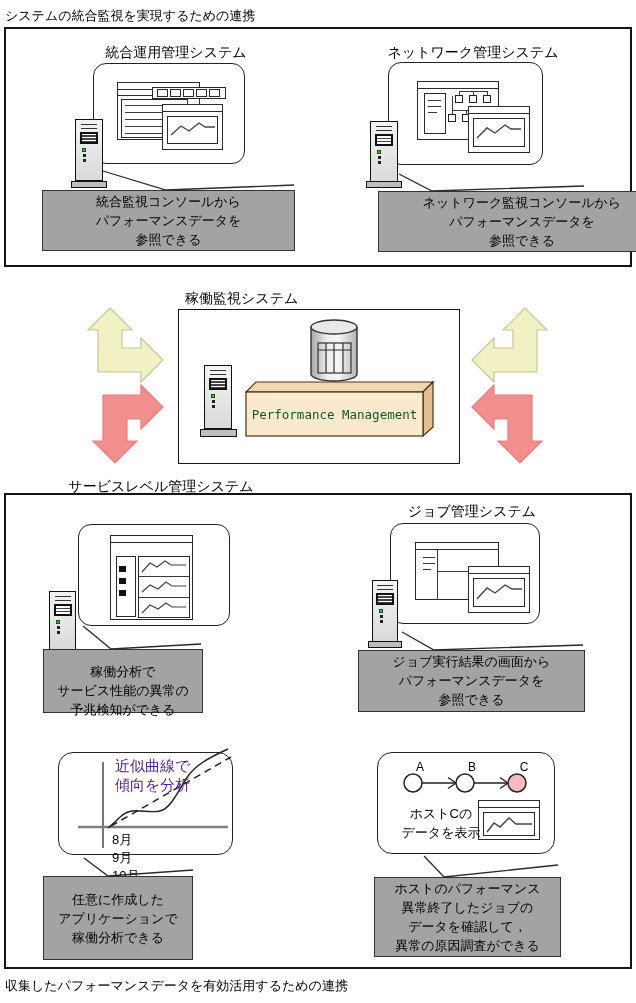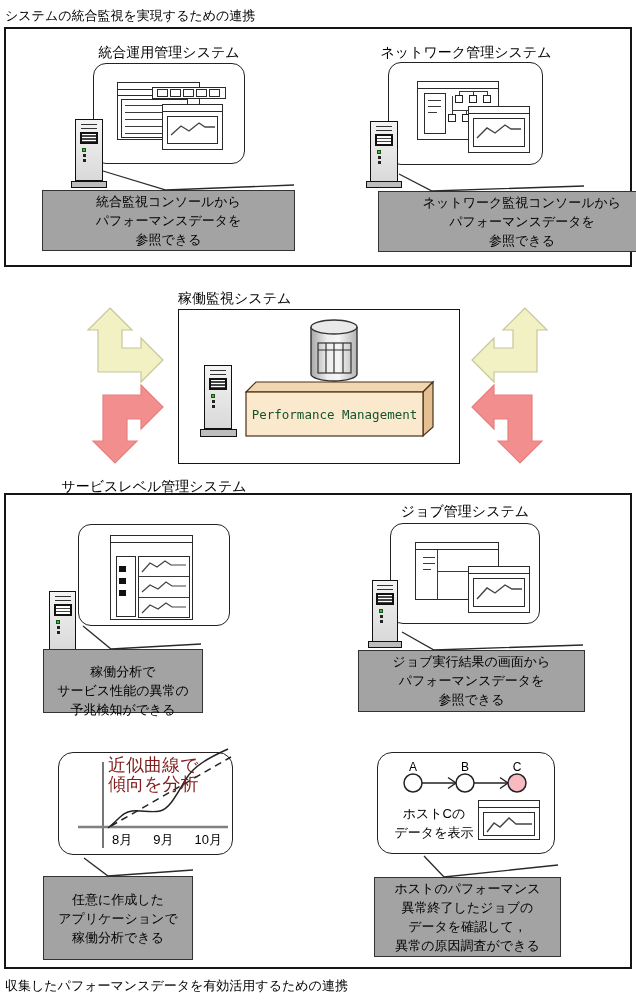--- a/index.html
+++ b/index.html
@@ -30,27 +30,27 @@
   .tsq { position: absolute; width: 8px; height: 8px; border: 1.4px solid #222; background: #fff; }
   .barsq { position: absolute; width: 11px; height: 8px; border: 1.3px solid #2a2a2a; background: #fff; }
   .server { position: absolute; background: linear-gradient(180deg,#f4f4f4,#d9d9d9); border: 1.5px solid #111; }
   .srv-vent { margin: 4px auto 0; width: 16px; height: 5px; border-top: 1.4px solid #333; border-bottom: 1.4px solid #333; }
   .srv-bay { margin: 3px auto 0; width: 18px; height: 12px; border: 2px solid #111;
              background: repeating-linear-gradient(180deg,#fff 0 1.5px,#444 1.5px 3px); }
   .srv-led { margin: 4px 0 0 6px; width: 4px; height: 4px; background: #38c438; border: 1px solid #145214; }
   .srv-dot { margin: 2px 0 0 7px; width: 3px; height: 3px; background: #222; }
   .srv-base { position: absolute; background: #bdbdbd; border: 1.5px solid #111; }
   .overlay { position: absolute; left: 0; top: 0; z-index: 5; pointer-events: none; }
-  .toptext { z-index: 6; }
+  .toptext { z-index: 6; margin-left: 7px; }
   .pm-text {
     position: absolute; z-index: 6; display: flex; align-items: center; justify-content: center;
     font-family: "DejaVu Sans Mono", "Liberation Mono", monospace; font-size: 12.5px; color: #14532d;
   }
-  .trend-note { position: absolute; font-size: 18px; line-height: 19px; color: #7f1d1d; white-space: nowrap; }
-  .xlabels { position: absolute; display: flex; justify-content: space-between; font-size: 13px; color: #000; }
+  .trend-note { position: absolute; font-size: 15px; line-height: 19px; color: #4c1d95; white-space: nowrap; }
+  .xlabels { position: absolute; display: flex; justify-content: space-between; font-size: 13px; color: #000; flex-direction: column; }
   .node-label { position: absolute; width: 20px; text-align: center; font-size: 12px; color: #000; }
   .host-note { position: absolute; text-align: center; font-size: 13px; line-height: 19px; color: #000; }
 </style>
 </head>
 <body>
 
 <div id="stage">
 
   <div class="caption" style="left:5px;top:7px;">システムの統合監視を実現するための連携</div>
 

